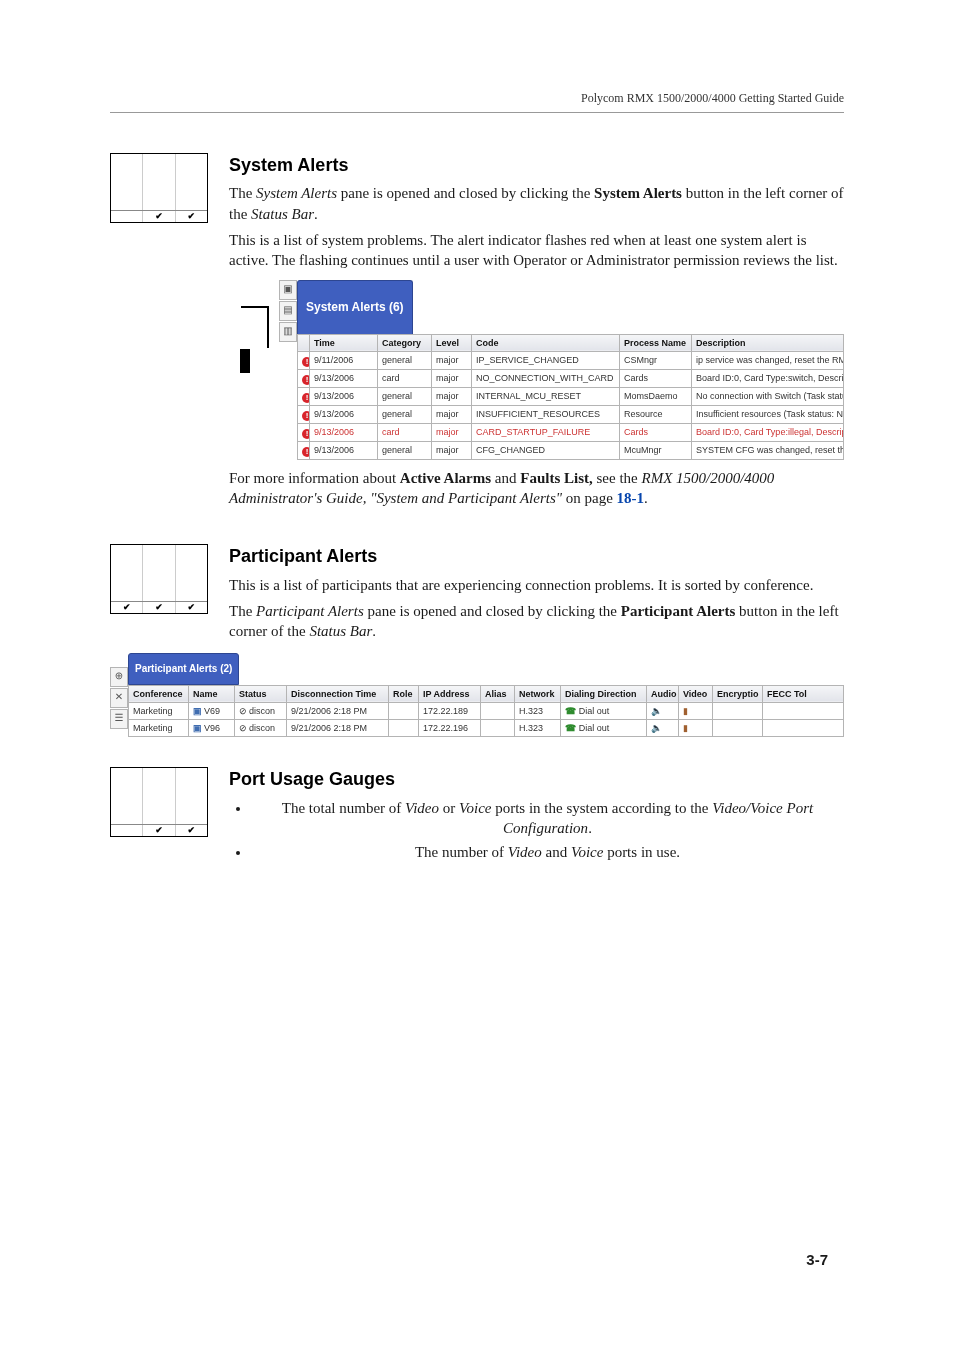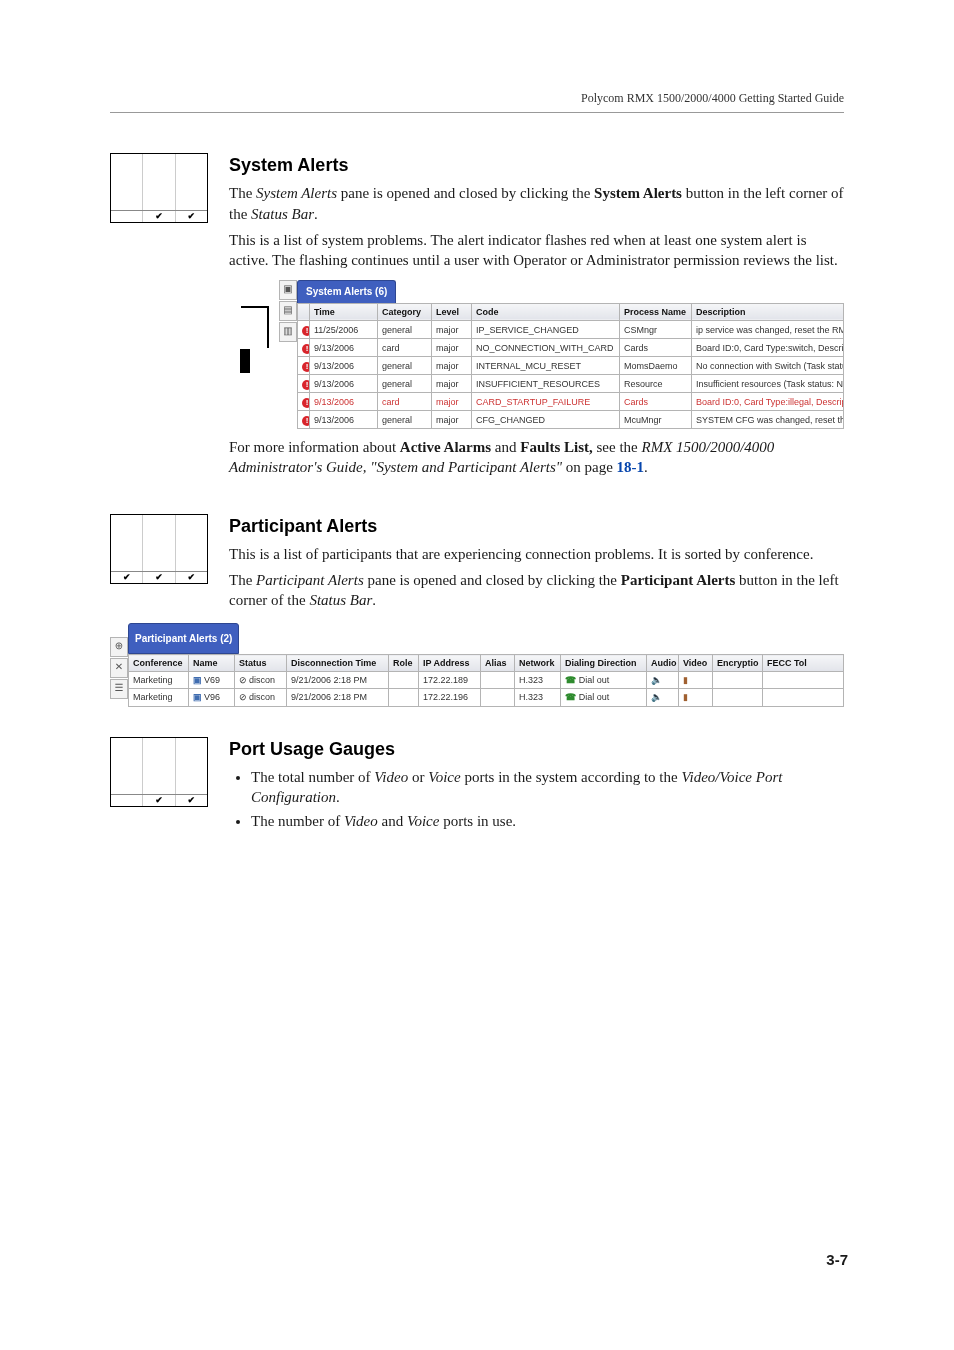--- a/index.html
+++ b/index.html
@@ -65,22 +65,22 @@
     font-weight:700;font-size:18px;margin:0 0 6px 0;color:#000;
   }
   p{margin:0 0 6px 0;}
   .em{font-style:italic;}
   .b{font-weight:700;}
   .link{color:var(--blue);font-weight:700;}
 
   
   .sys-cap{
     display:inline-block;background:var(--accent-blue);color:#fff;
-    font-family:Verdana,Arial,sans-serif;font-size:10px;font-weight:700;
-    padding:4px 8px;border:1px solid #2d4691;border-bottom:none;
+    font-family:Verdana,Arial,sans-serif;font-size:12px;font-weight:700;
+    padding:18px 8px;border:1px solid #2d4691;border-bottom:none;
     border-radius:3px 3px 0 0;
   }
   table.grid{
     border-collapse:collapse;width:100%;
     font-family:Verdana,Arial,sans-serif;font-size:9px;color:#333;
     table-layout:fixed;
   }
   table.grid th, table.grid td{
     border:1px solid #b4b4b4;padding:2px 4px;text-align:left;
     white-space:nowrap;overflow:hidden;text-overflow:clip;
@@ -119,24 +119,24 @@
   .pa-cap{background:var(--accent-blue);color:#fff;font-family:Verdana,Arial,sans-serif;
     font-size:10px;font-weight:700;padding:8px 6px;border:1px solid #2d4691;
     display:inline-block;border-radius:3px 3px 0 0;}
   .part-wrap{margin-top:6px;}
   .dial-icon{color:#2e8b2e;font-weight:700;}
   .spk{color:#5277c3;}
   .cam{color:#a06030;}
   .endpt{color:#406db0;font-weight:700;}
 
   ul.bul{margin:4px 0 0 0;padding-left:22px;}
-  ul.bul li{margin-bottom:4px;}
+  ul.bul li{margin-bottom:4px;text-align:center;}
 
   .page-num{
-    position:absolute;right:106px;bottom:80px;
+    position:absolute;right:126px;bottom:80px;
     font-family:Arial,Helvetica,sans-serif;font-weight:700;font-size:15px;
   }
 </style>
 </head>
 <body>
 
 <div class="page">
   <div class="running-head">Polycom RMX 1500/2000/4000 Getting Started Guide</div>
   <hr class="top-rule">
 
@@ -188,21 +188,21 @@
               <th>Category</th>
               <th>Level</th>
               <th>Code</th>
               <th>Process Name</th>
               <th>Description</th>
             </tr>
               </thead>
             <tbody>
               <tr class="row-blue">
                   <td><span class="err-dot">!</span></td>
-                  <td>11/25/2006</td>
+                  <td>9/11/2006</td>
                   <td>general</td>
                   <td>major</td>
                   <td>IP_SERVICE_CHANGED</td>
                   <td>CSMngr</td>
                   <td>ip service was changed, reset the RMX (Task stat</td>
                 </tr>
               <tr>
                   <td><span class="err-dot">!</span></td>
                   <td>9/13/2006</td>
                   <td>card</td>

